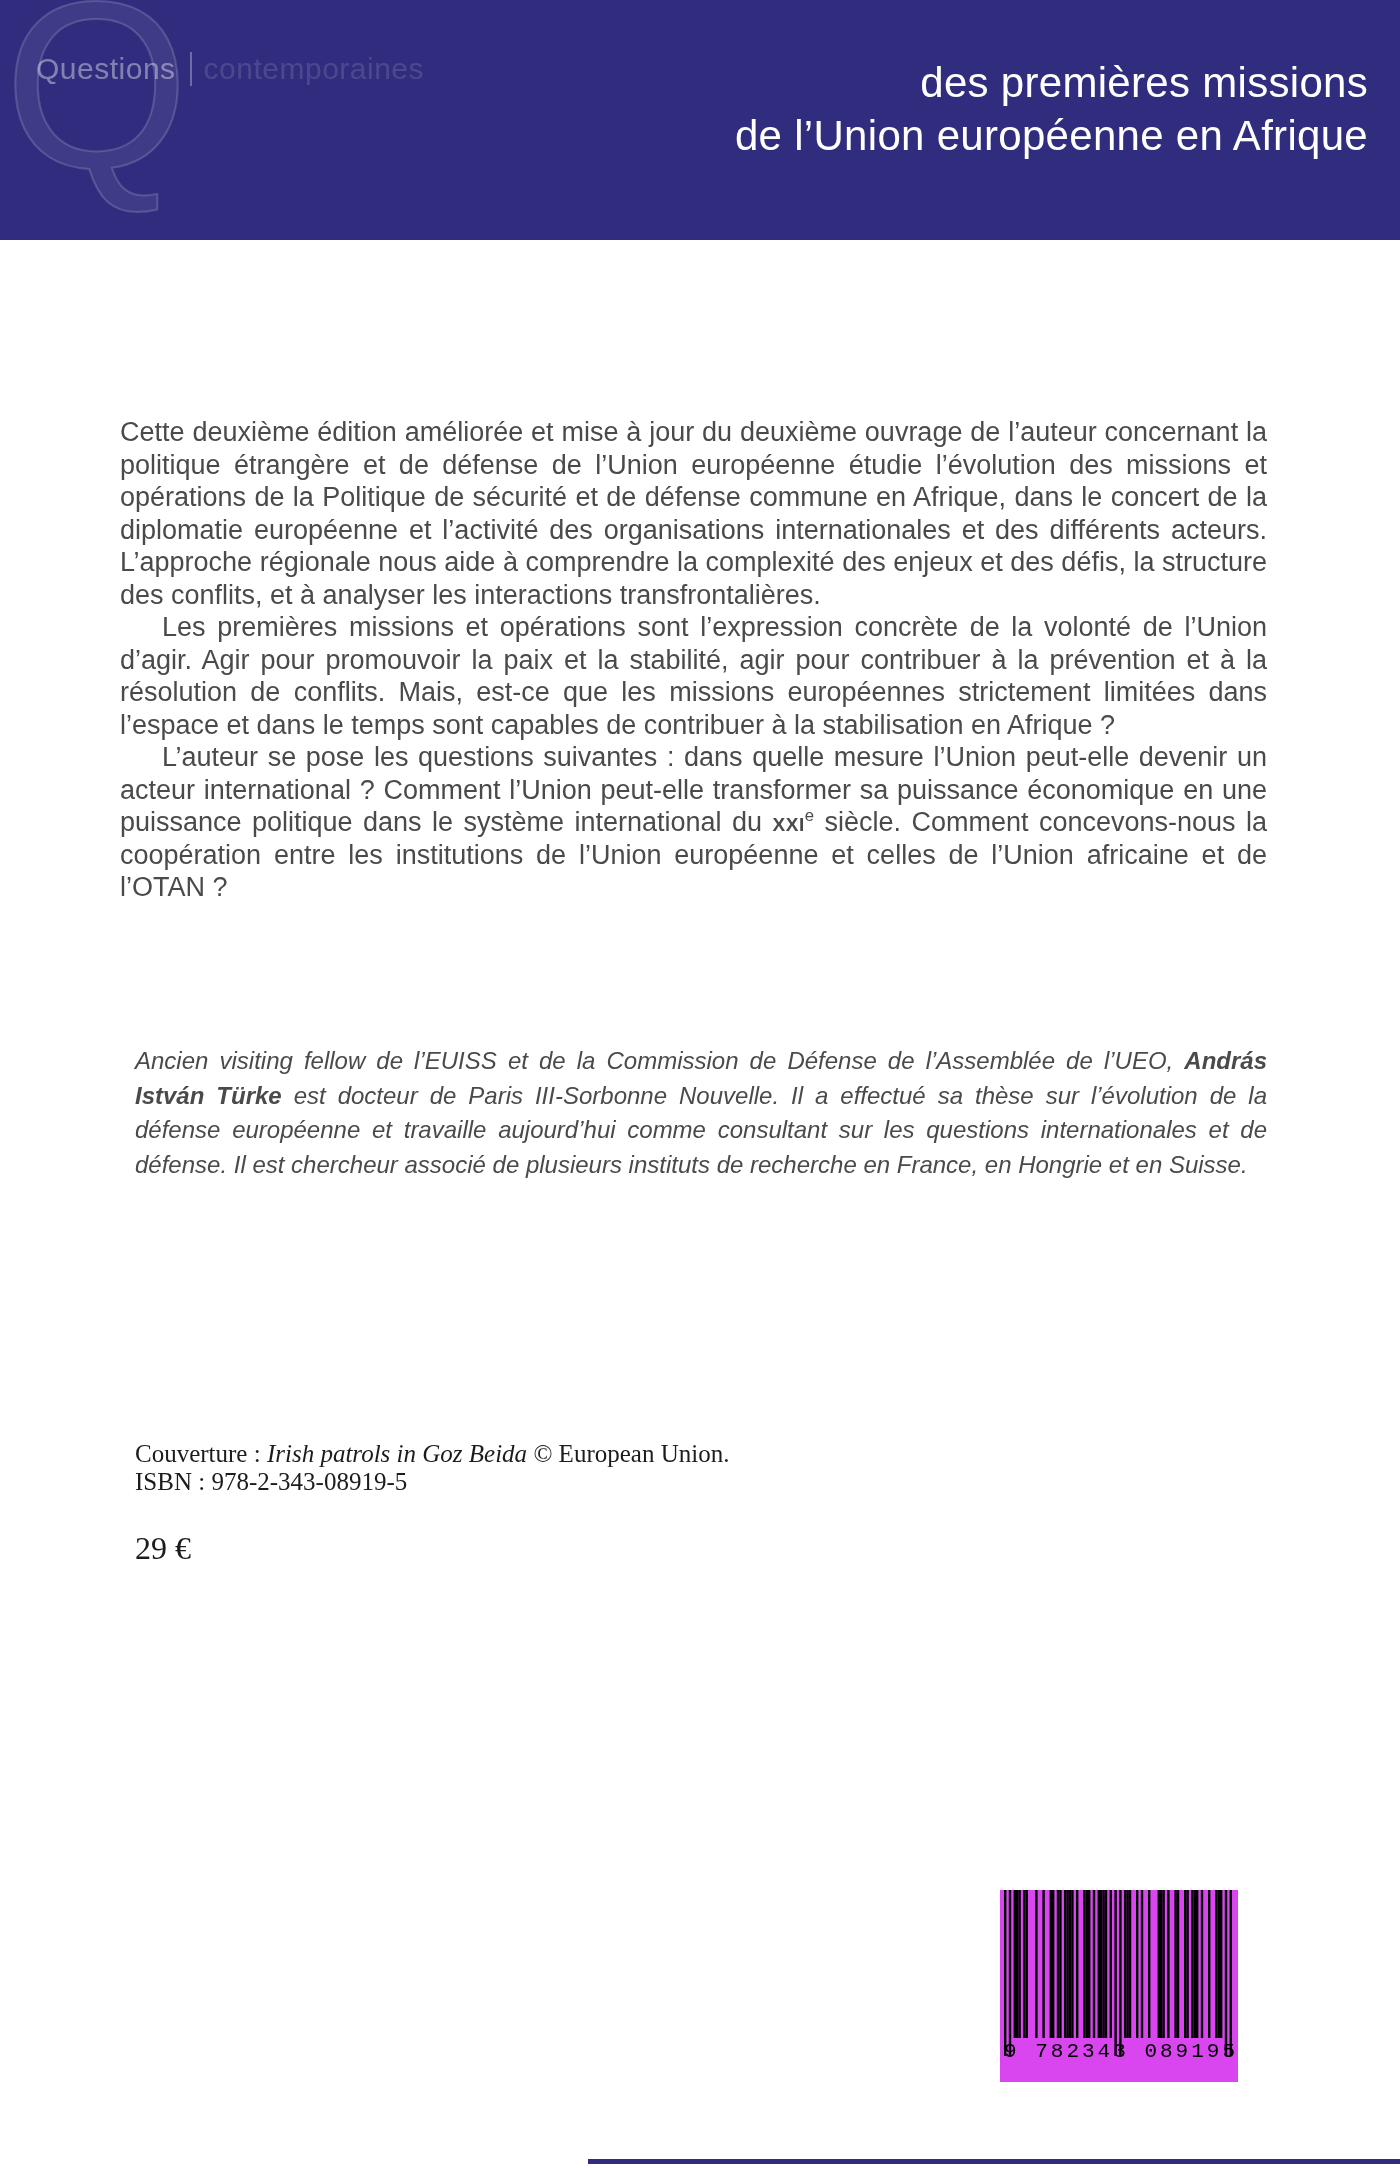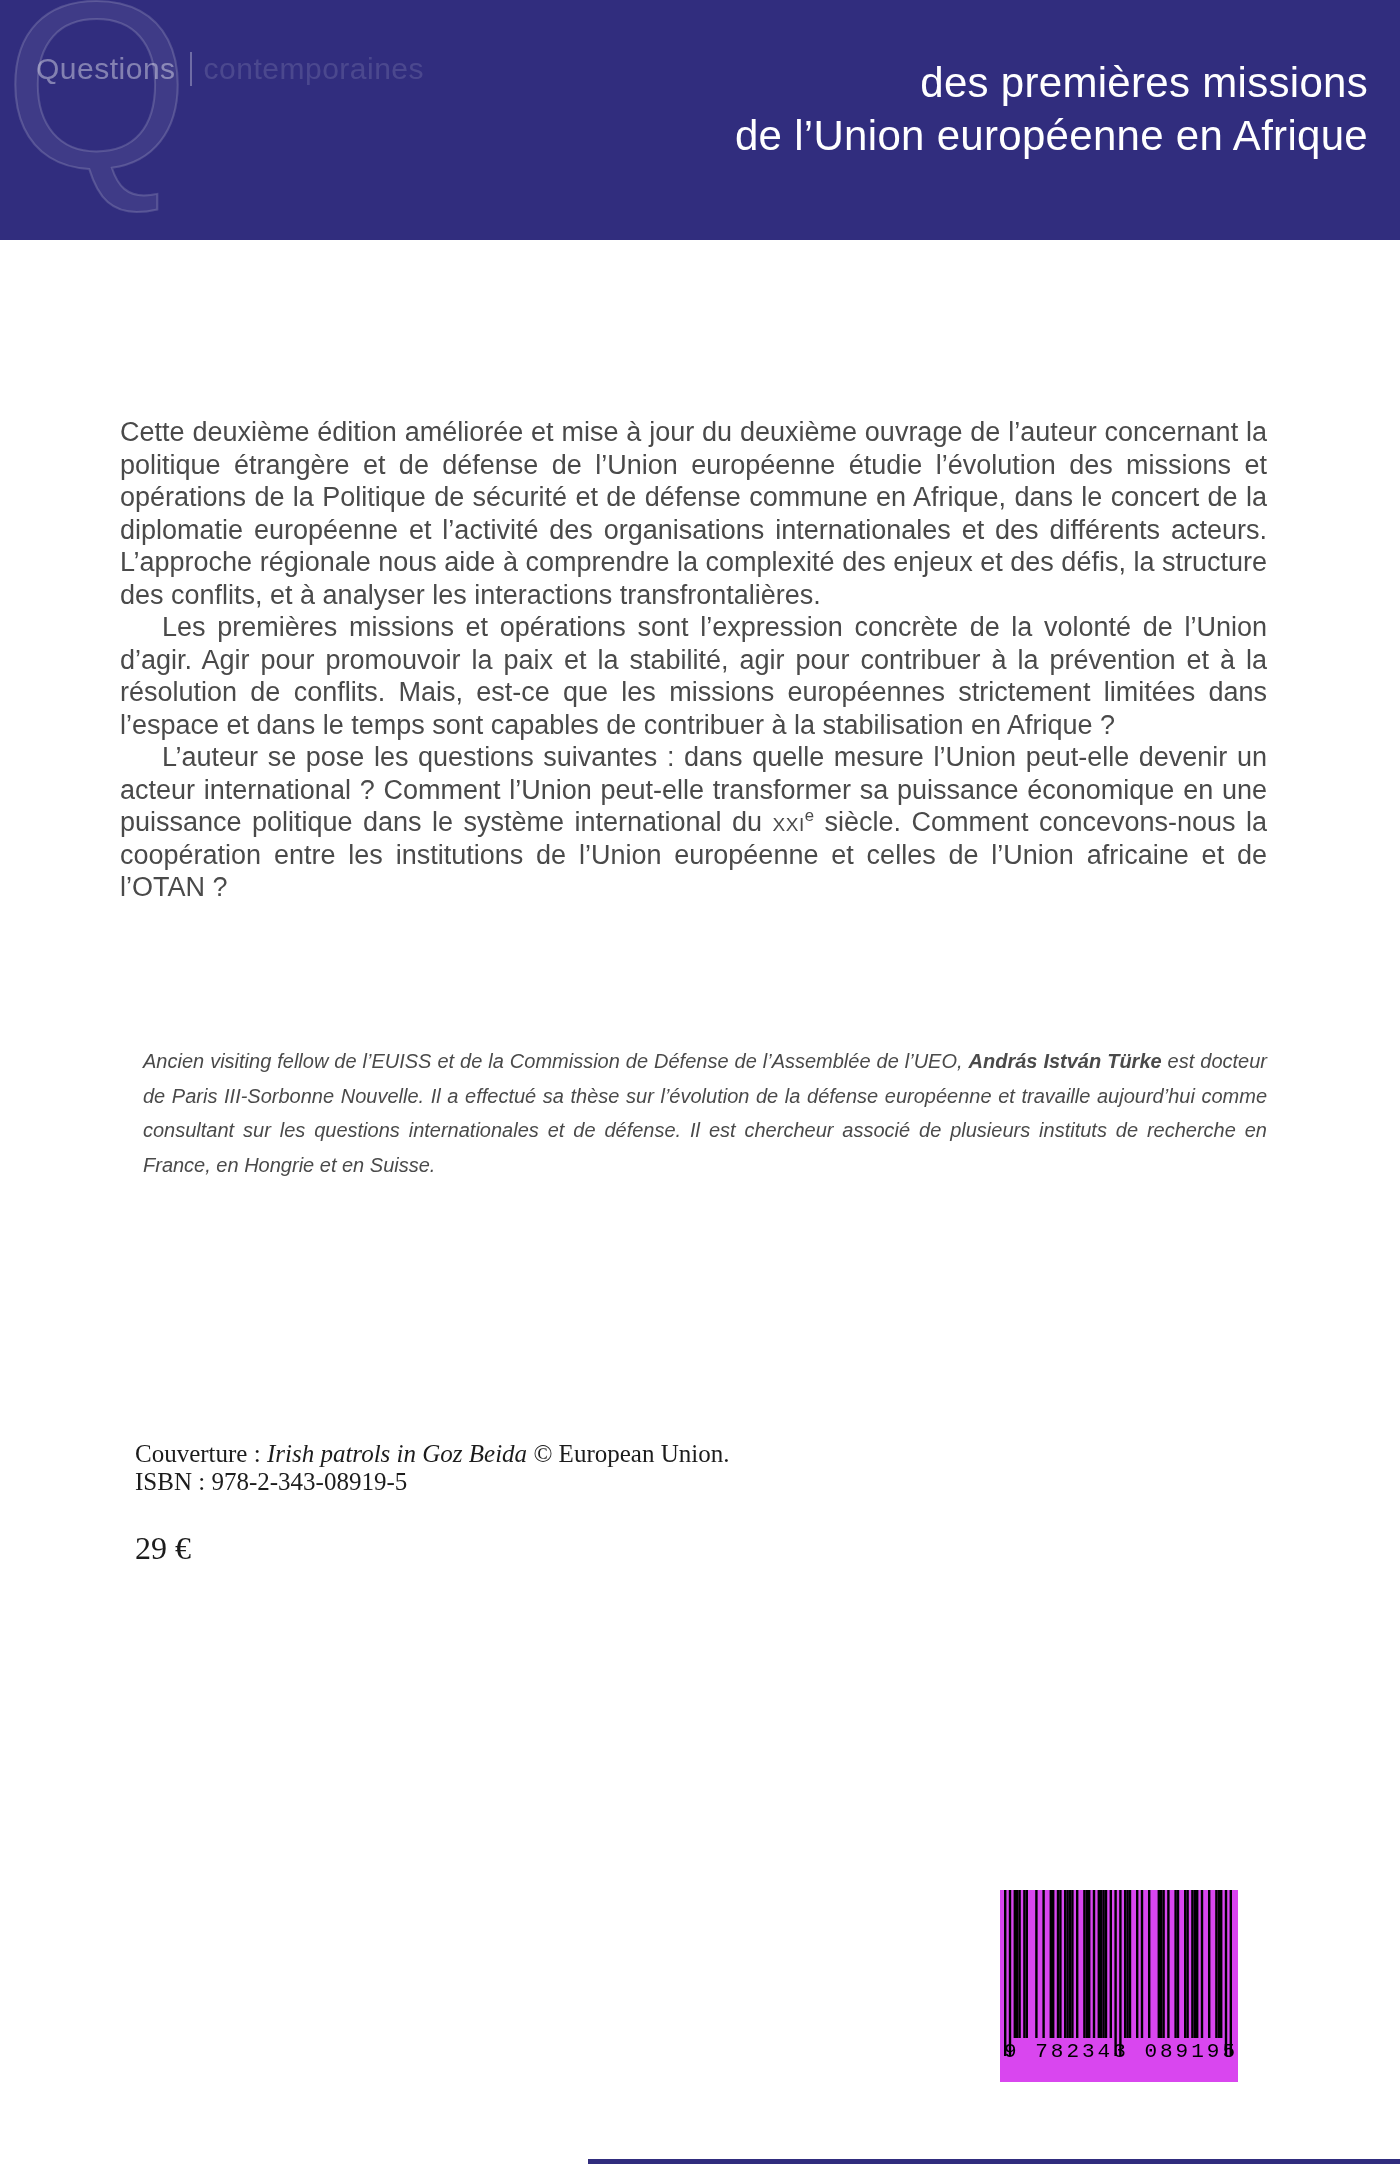--- a/index.html
+++ b/index.html
@@ -36,28 +36,28 @@
   }
 
   
   .synopsis {
     position:absolute; left:120px; right:133px; top:416px;
     color:var(--body-text);
     font-size:27px; line-height:32.5px; text-align:justify;
   }
   .synopsis p { margin:0; }
   .synopsis p.indent { text-indent:42px; }
-  .sc { font-variant:small-caps; letter-spacing:0.5px; }
+  .sc { font-variant:small-caps; letter-spacing:0.5px;font-weight:bold; }
   .synopsis sup { font-size:0.62em; vertical-align:super; line-height:0; }
 
   
   .bio {
-    position:absolute; left:143px; right:133px; top:1044px;
+    position:absolute; left:135px; right:133px; top:1044px;
     color:var(--body-text); font-style:italic;
-    font-size:20px; line-height:34.5px; text-align:justify;
+    font-size:24px; line-height:34.5px; text-align:justify;
   }
   .bio .name { font-weight:bold; }
 
   
   .credit, .isbn, .price {
     position:absolute; left:135px;
     font-family:"Liberation Serif", serif; color:#1c1c1c;
   }
   .credit { top:1394px; font-size:25px;margin-top:46px; }
   .credit .cover-title { font-style:italic; }

